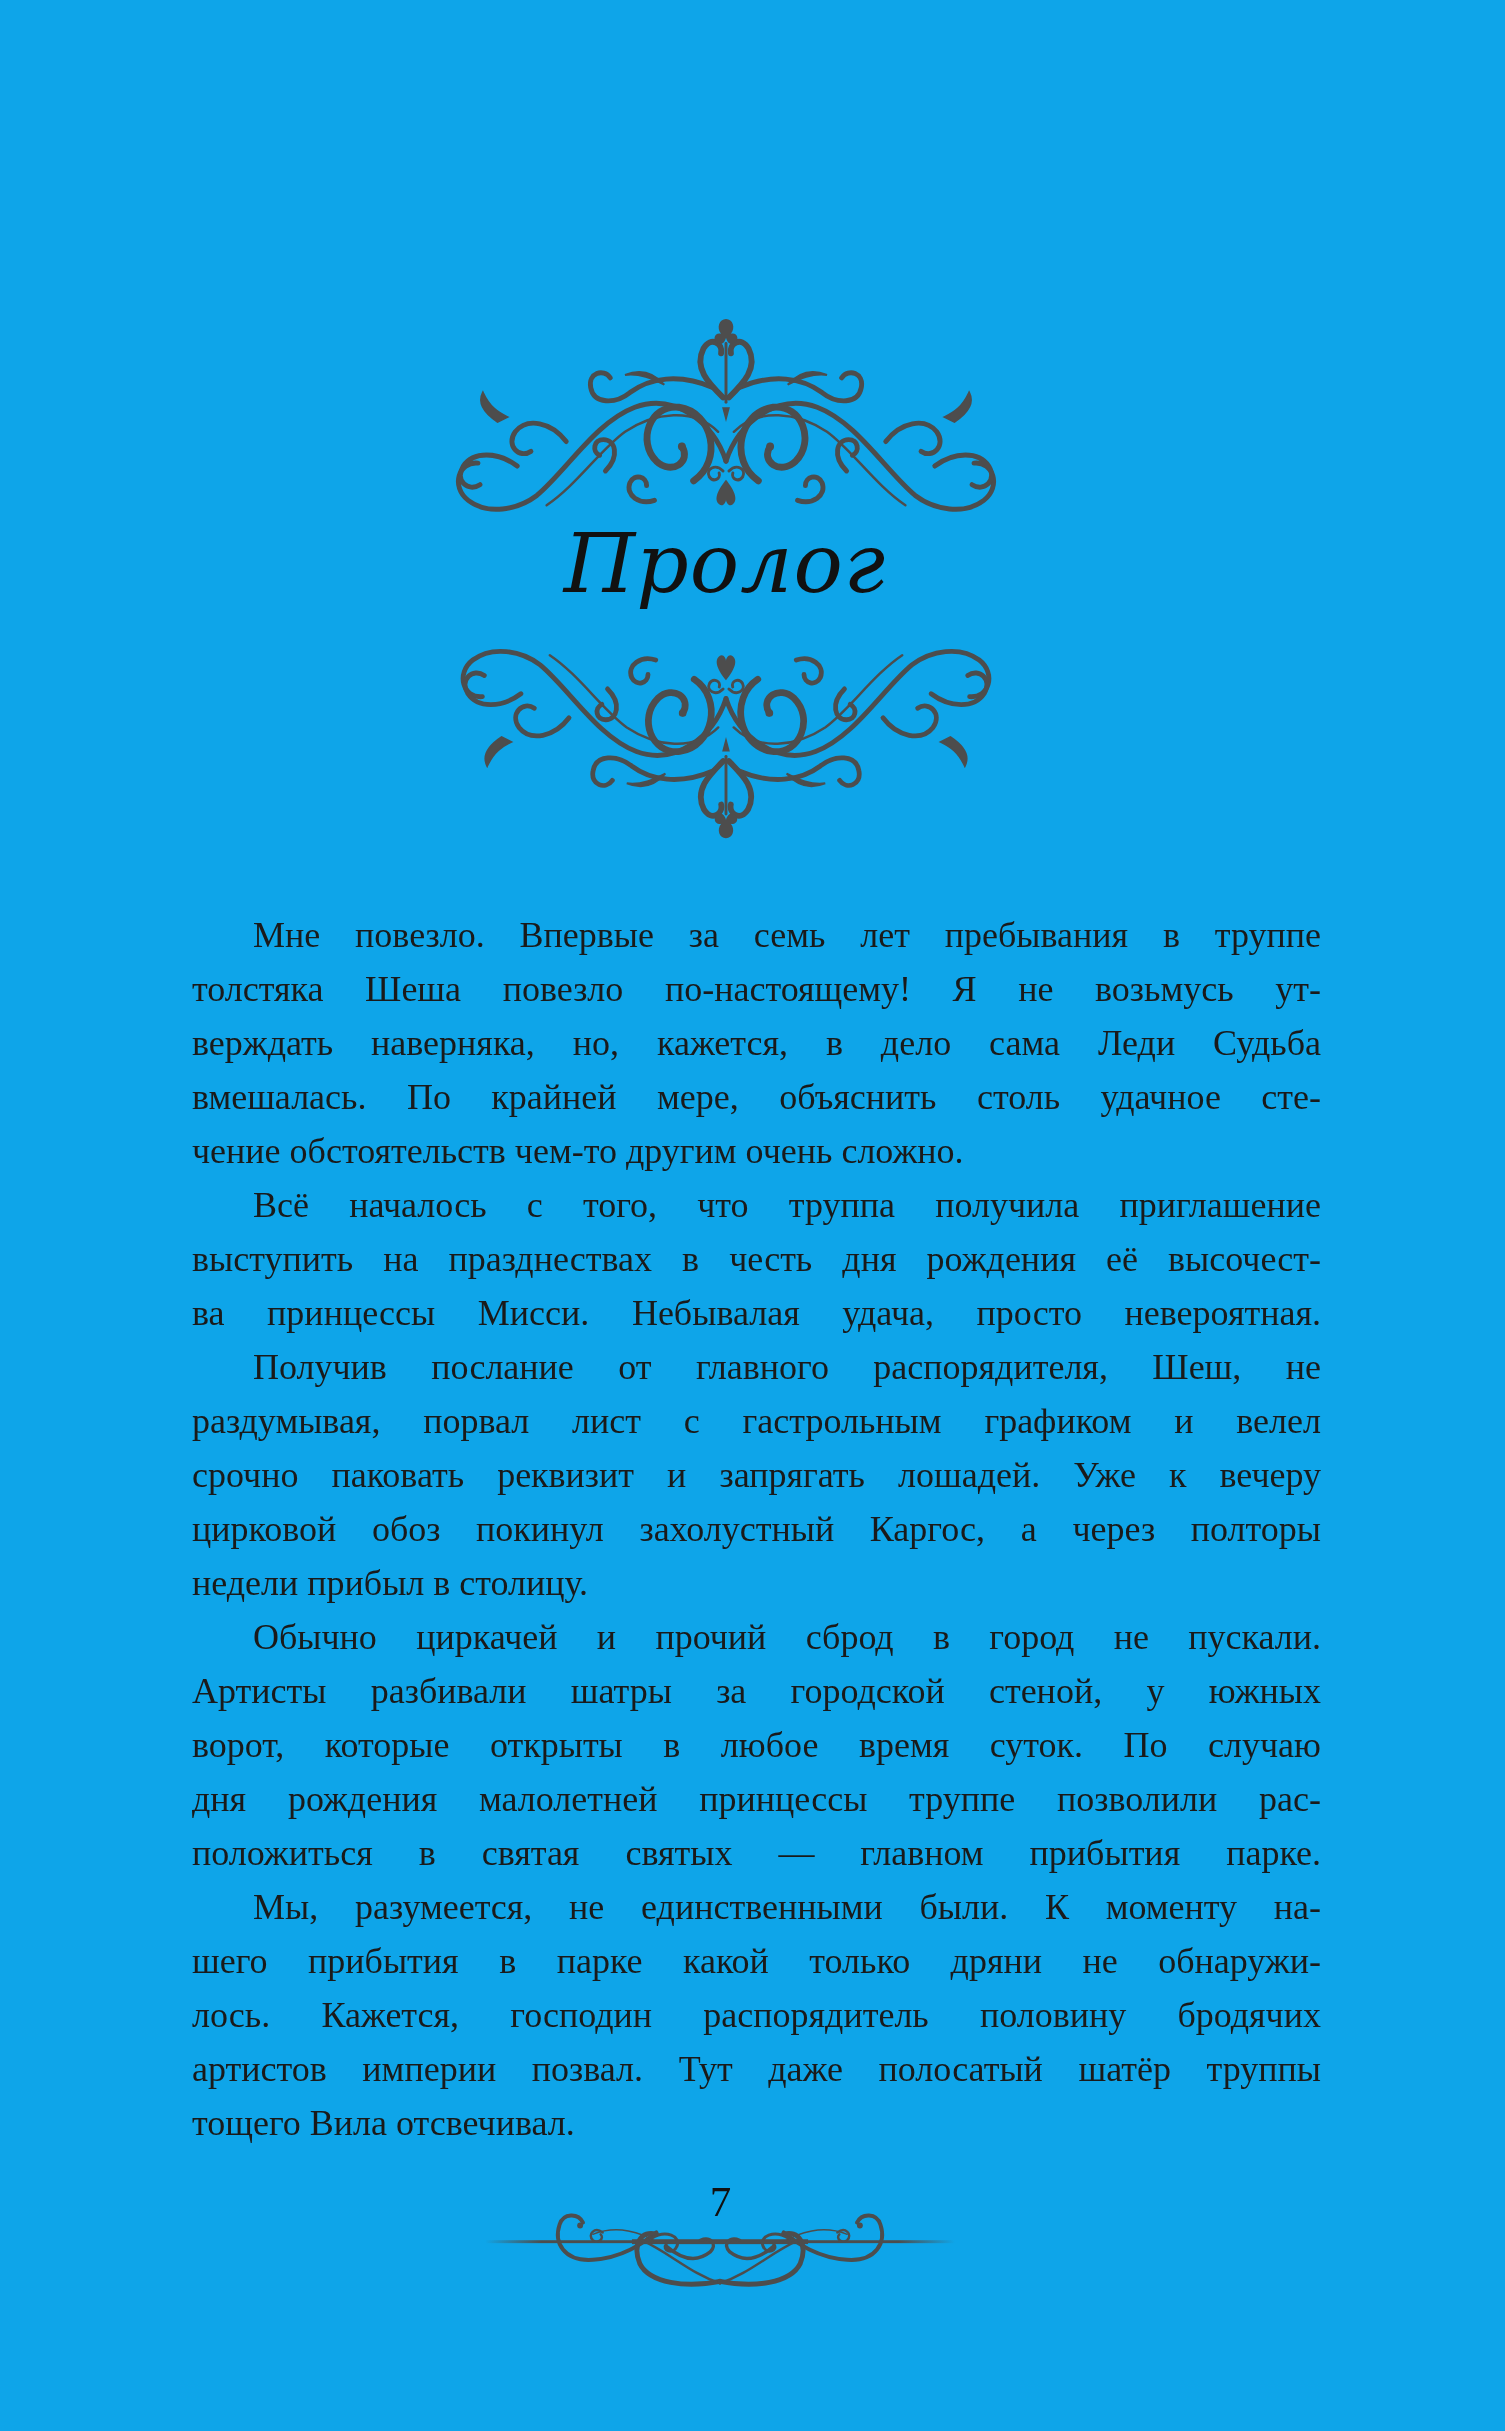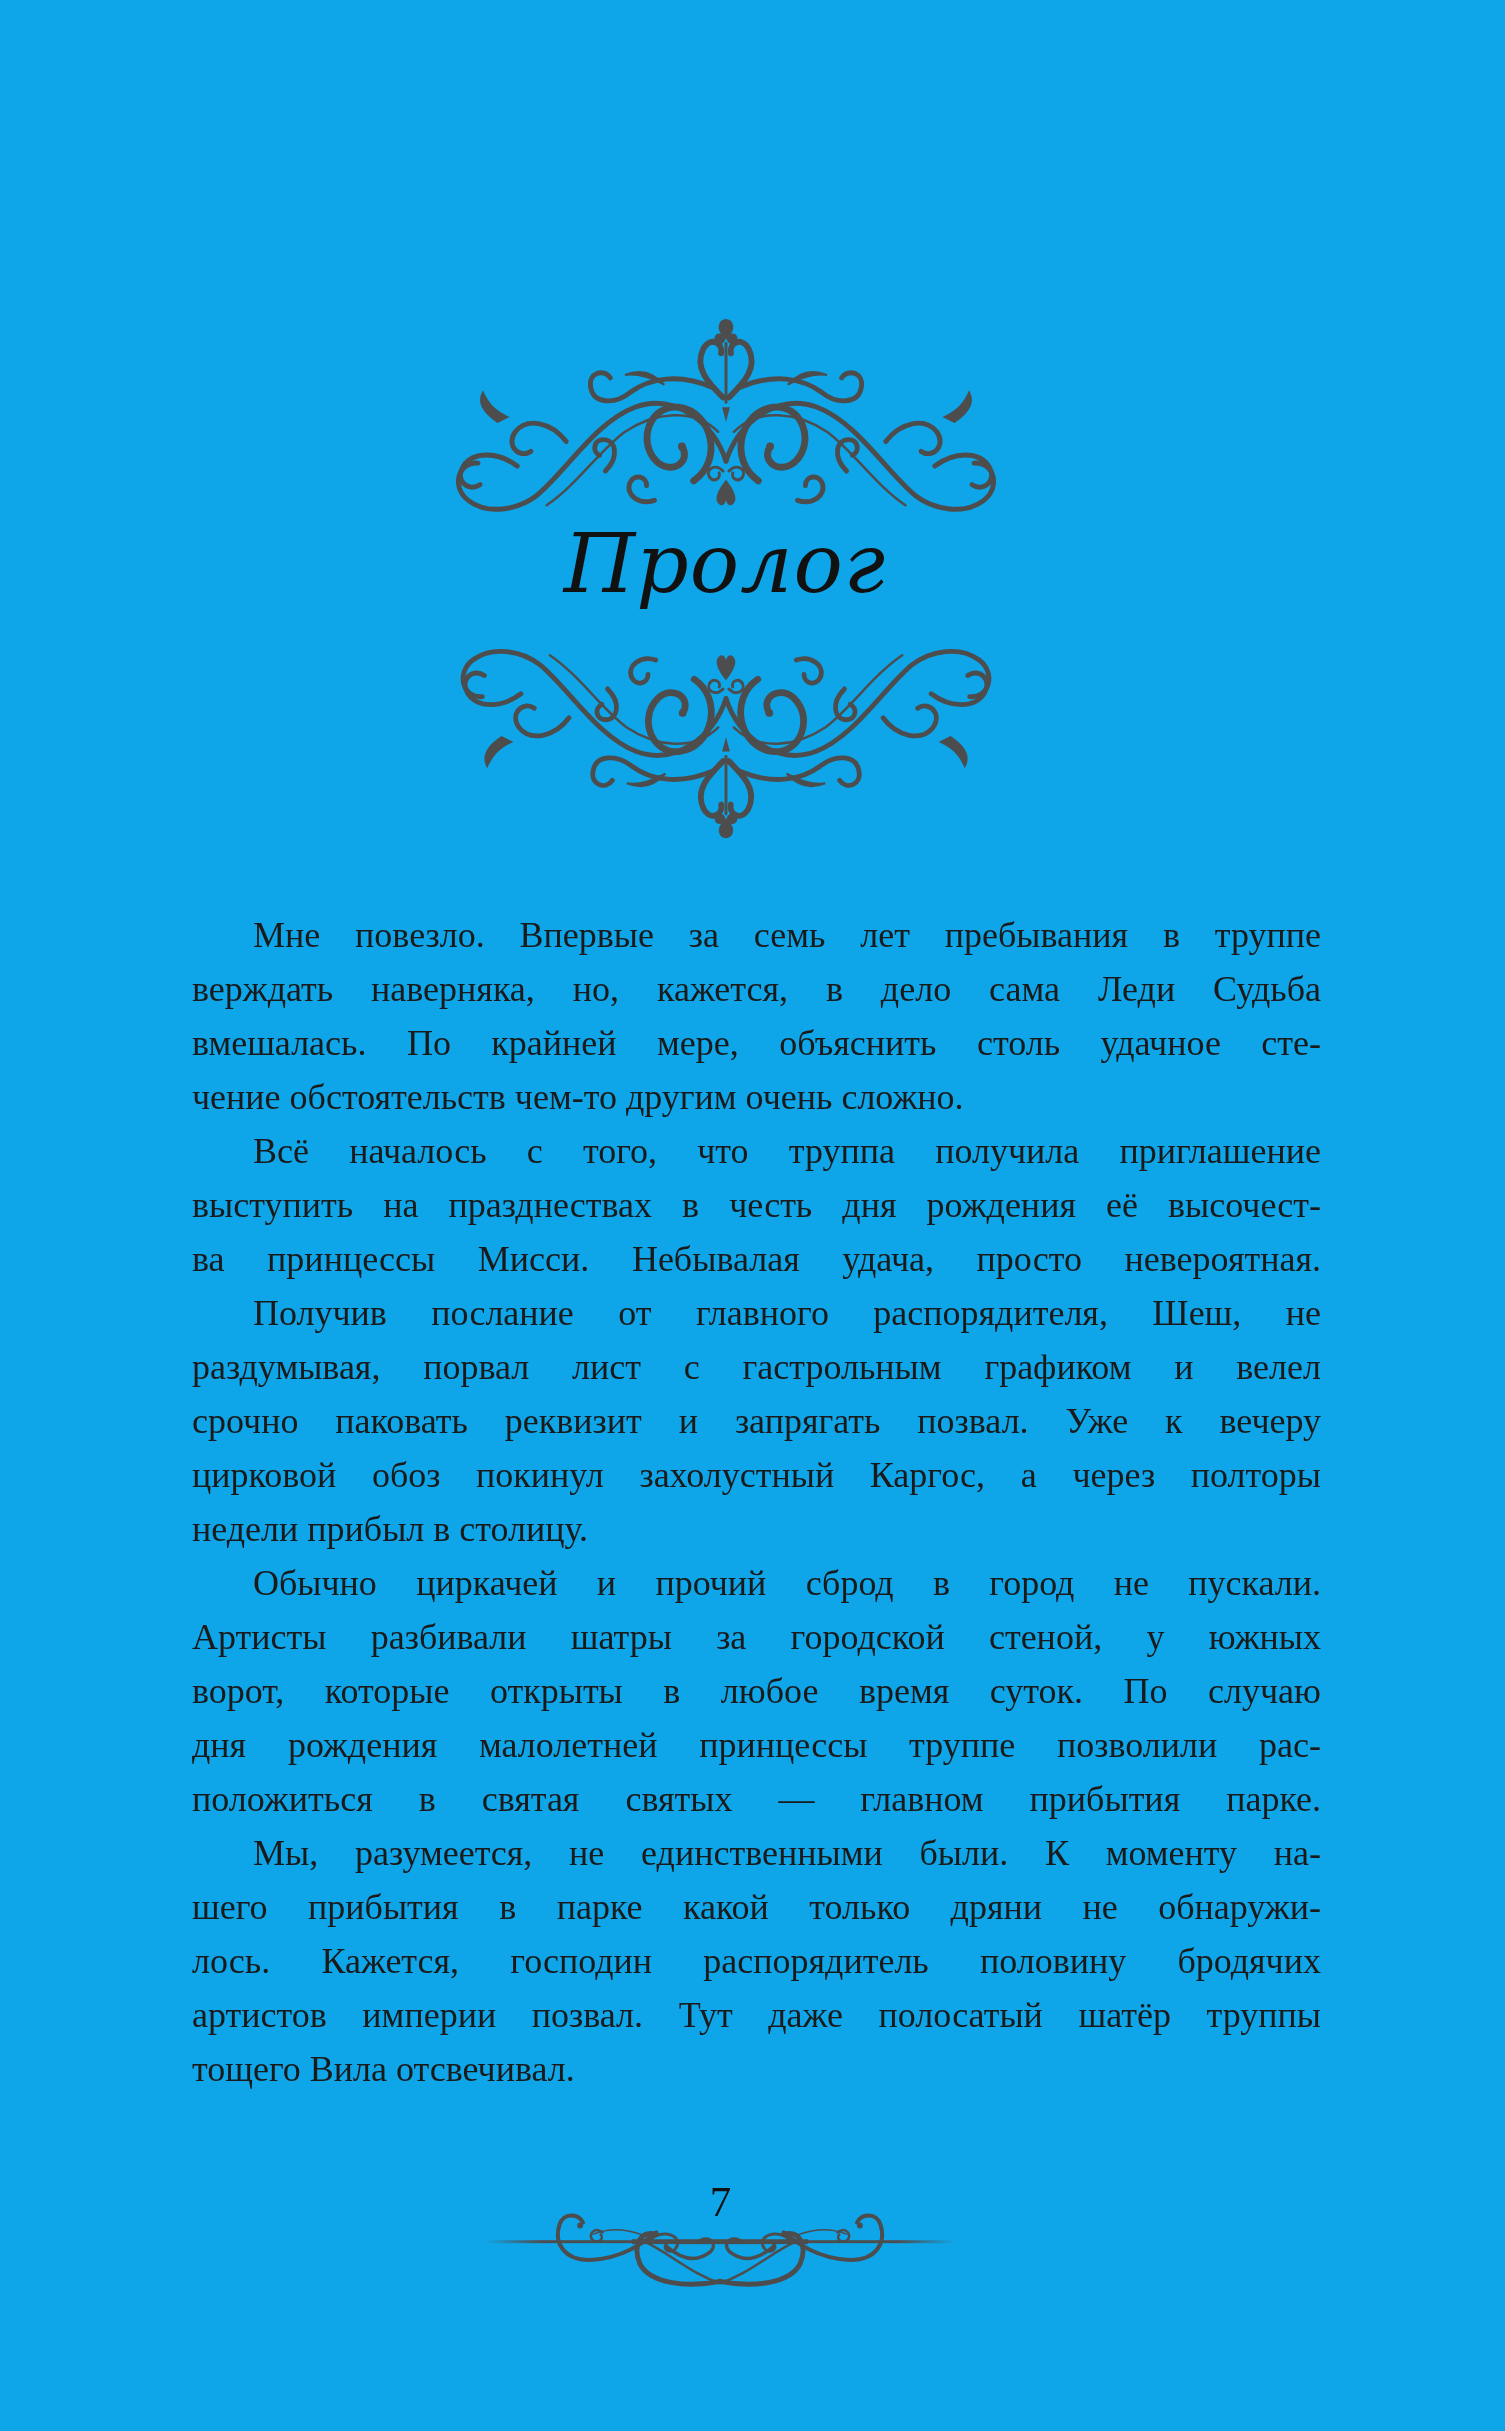--- a/index.html
+++ b/index.html
@@ -82,33 +82,34 @@
         <path d="M303 30 L 303 90" stroke-width="3"></path>
         <path d="M299 95 L303 110 L307 95 Z" fill="#4d4d4d" stroke="none"></path>
         <path d="M303 195 C 295 185, 290 175, 296 170 C 300 167, 303 172, 303 175 C 303 172, 306 167, 310 170 C 316 175, 311 185, 303 195 Z" fill="#4d4d4d" stroke="none" transform="rotate(180 303 182)"></path>
       </g>
     </svg>
   </div>
 
   <div class="body-text">
     <div>
       <span class="line indent">Мне повезло. Впервые за семь лет пребывания в труппе</span>
+      <span class="line">толстяка Шеша повезло по-настоящему! Я не возьмусь ут-</span>
       <span class="line">верждать наверняка, но, кажется, в дело сама Леди Судьба</span>
       <span class="line">вмешалась. По крайней мере, объяснить столь удачное сте-</span>
       <span class="line last">чение обстоятельств чем-то другим очень сложно.</span>
     </div>
     <div>
       <span class="line indent">Всё началось с того, что труппа получила приглашение</span>
       <span class="line">выступить на празднествах в честь дня рождения её высочест-</span>
       <span class="line">ва принцессы Мисси. Небывалая удача, просто невероятная.</span>
     </div>
     <div>
       <span class="line indent">Получив послание от главного распорядителя, Шеш, не</span>
       <span class="line">раздумывая, порвал лист с гастрольным графиком и велел</span>
-      <span class="line">срочно паковать реквизит и запрягать позвал. Уже к вечеру</span>
+      <span class="line">срочно паковать реквизит и запрягать лошадей. Уже к вечеру</span>
       <span class="line">цирковой обоз покинул захолустный Каргос, а через полторы</span>
       <span class="line last">недели прибыл в столицу.</span>
     </div>
     <div>
       <span class="line indent">Обычно циркачей и прочий сброд в город не пускали.</span>
       <span class="line">Артисты разбивали шатры за городской стеной, у южных</span>
       <span class="line">ворот, которые открыты в любое время суток. По случаю</span>
       <span class="line">дня рождения малолетней принцессы труппе позволили рас-</span>
       <span class="line">положиться в святая святых — главном прибытия парке.</span>
     </div>

